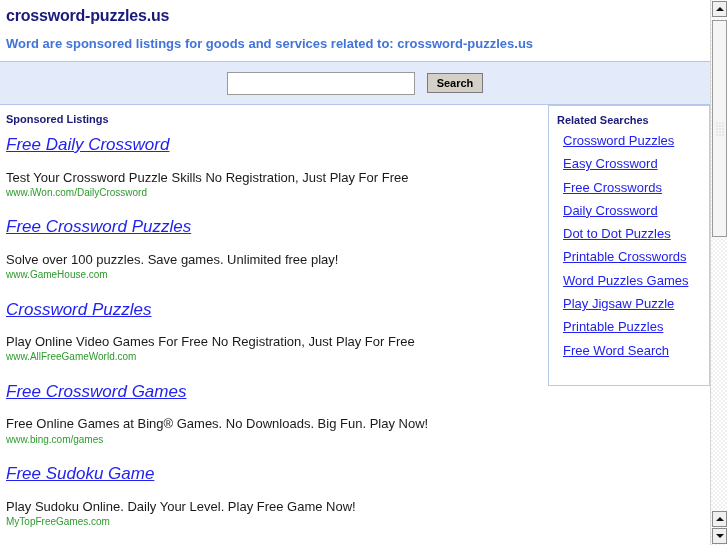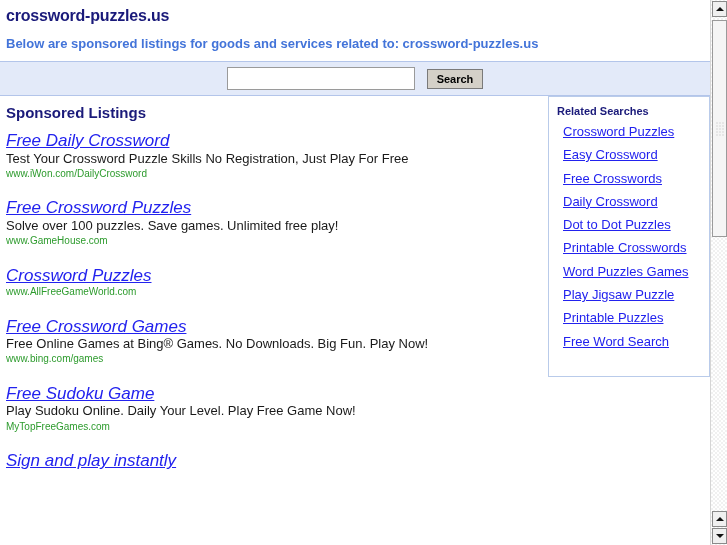--- a/index.html
+++ b/index.html
@@ -38,21 +38,21 @@
   #subtitle {
     font-size: 13px;
     font-weight: bold;
     color: #4374d9;
     margin: 11px 0 0 6px;
   }
 
   
   #search-band {
     margin-top: 10px;
-    height: 35px;
+    height: 44px;
     background: #e3eaf9;
     border-top: 1px solid #b3c5ea;
     border-bottom: 1px solid #b3c5ea;
     display: flex;
     align-items: center;
     justify-content: center;
     gap: 12px;
     box-sizing: border-box;
   }
   #search-input {
@@ -81,41 +81,41 @@
   #content {
     position: relative;
     padding-top: 8px;
   }
   #listings {
     width: 540px;
     padding-left: 6px;
     box-sizing: border-box;
   }
   .section-label {
-    font-size: 15px;
+    font-size: 11px;
     font-weight: bold;
     color: #1a1a7a;
     margin-bottom: 10px;
   }
   .listing {
     margin-bottom: 18px;
   }
   .listing-title {
     font-size: 17px;
     color: #2222ee;
     text-decoration: underline;
     display: inline-block;
     cursor: pointer;
     line-height: 1.15;
     font-style: italic;
   }
   .listing-desc {
     font-size: 13px;
     color: #1a1a1a;
-    margin-top: 0;
+    margin-top: 15px;
     line-height: 1.25;
   }
   .listing-url {
     font-size: 10px;
     color: #2d9b2d;
     margin-top: 1px;
     line-height: 1.25;
     cursor: pointer;
   }
 
@@ -218,21 +218,21 @@
     opacity: 0.95;
   }
 </style>
 </head>
 <body>
 
 <div id="viewport">
 
   <h1 id="site-title">crossword-puzzles.us</h1>
 
-  <div id="subtitle">Below are sponsored listings for goods and services related to: crossword-puzzles.us</div>
+  <div id="subtitle">Word are sponsored listings for goods and services related to: crossword-puzzles.us</div>
 
   <div id="search-band">
     <input id="search-input" type="text" placeholder="" style="">
     <button id="search-button">Search</button>
   </div>
 
   <div id="content">
 
     <div id="listings">
       <div class="section-label">Sponsored Listings</div>
@@ -244,20 +244,21 @@
       </div>
 
       <div class="listing">
         <a class="listing-title">Free Crossword Puzzles</a>
         <div class="listing-desc">Solve over 100 puzzles. Save games. Unlimited free play!</div>
         <div class="listing-url">www.GameHouse.com</div>
       </div>
 
       <div class="listing">
         <a class="listing-title">Crossword Puzzles</a>
+        <div class="listing-desc">Play Online Video Games For Free No Registration, Just Play For Free</div>
         <div class="listing-url">www.AllFreeGameWorld.com</div>
       </div>
 
       <div class="listing">
         <a class="listing-title">Free Crossword Games</a>
         <div class="listing-desc">Free Online Games at Bing® Games. No Downloads. Big Fun. Play Now!</div>
         <div class="listing-url">www.bing.com/games</div>
       </div>
 
       <div class="listing">

